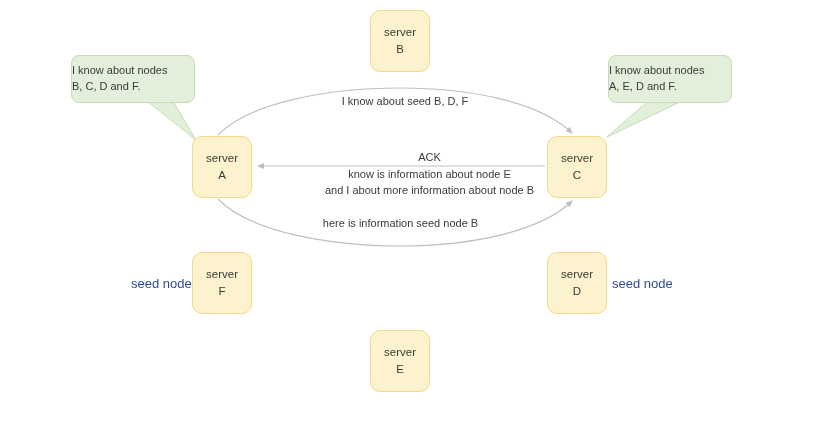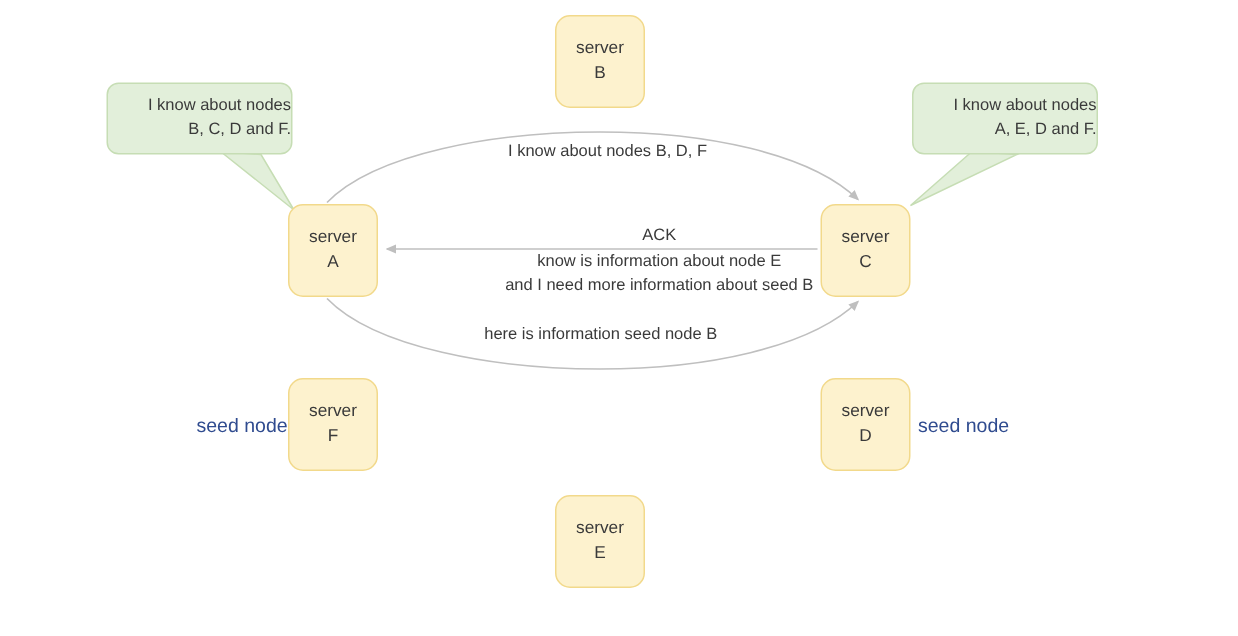--- a/index.html
+++ b/index.html
@@ -55,21 +55,21 @@
   .bubble {
     position: absolute;
     width: 124px;
     height: 48px;
     background: #E2EFDA;
     border: 1px solid #C6DDB4;
     border-radius: 8px;
     box-sizing: border-box;
     display: flex;
     flex-direction: column;
-    align-items: flex-end;
+    align-items: flex-start;
     justify-content: center;
     font-size: 11px;
     line-height: 1.45;
     color: #3a3a3a;
     z-index: 4;
   }
   .bubble .ln { display: block; text-align: center; white-space: nowrap; }
   #bubble-left  { left: 71px;  top: 55px; }
   #bubble-right { left: 608px; top: 55px; }
 
@@ -91,21 +91,21 @@
     line-height: 1.5;
     color: #3a3a3a;
     white-space: nowrap;
     z-index: 2;
   }
   .msg .title { display: block; text-align: center; }
   .msg .body  { display: block; text-align: center; }
 
   #msg-syn  { left: 330px; top: 93px;  width: 150px; }
   #msg-syn .title { margin-left: 0; }
-  #msg-ack  { left: 332px; top: 149px; width: 215px; }
+  #msg-ack  { left: 322px; top: 149px; width: 215px; }
   #msg-ack2 { left: 313px; top: 215px; width: 175px; }
 </style>
 </head>
 <body>
 
 <div id="canvas">
 
   <svg class="svg-layer" viewBox="0 0 825 424">
     <defs>
       <marker id="arrowhead" markerWidth="7" markerHeight="7" refX="6" refY="3" orient="auto" markerUnits="userSpaceOnUse">
@@ -161,26 +161,26 @@
 
   <div class="bubble" id="bubble-right">
     <span class="ln">I know about nodes</span>
     <span class="ln">A, E, D and F.</span>
   </div>
 
   <div class="seed-label" id="seed-left">seed node</div>
   <div class="seed-label" id="seed-right">seed node</div>
 
   <div class="msg" id="msg-syn">
-    <span class="body">I know about nodes B, D, F</span>
+    <span class="body">I know about seed B, D, F</span>
   </div>
 
   <div class="msg" id="msg-ack">
     <span class="title">ACK</span>
     <span class="body">know is information about node E</span>
-    <span class="body">and I need more information about seed B</span>
+    <span class="body">and I about more information about node B</span>
   </div>
 
   <div class="msg" id="msg-ack2">
     <span class="body">here is information seed node B</span>
   </div>
 
 </div>
 
 </body></html>

